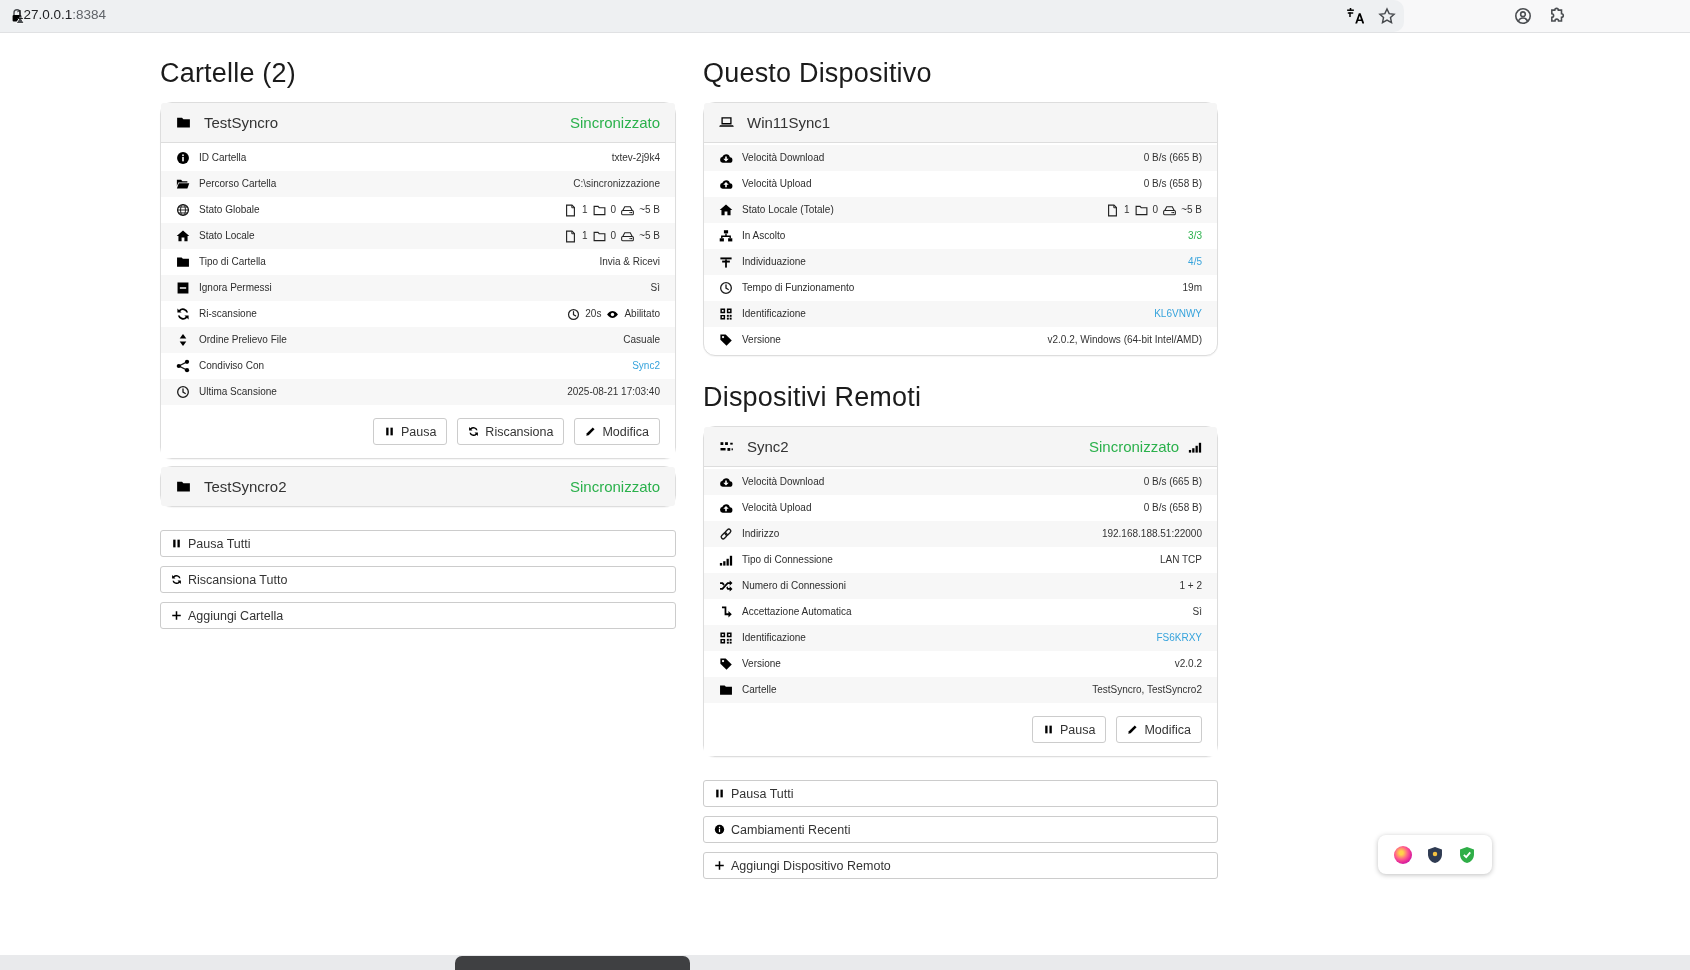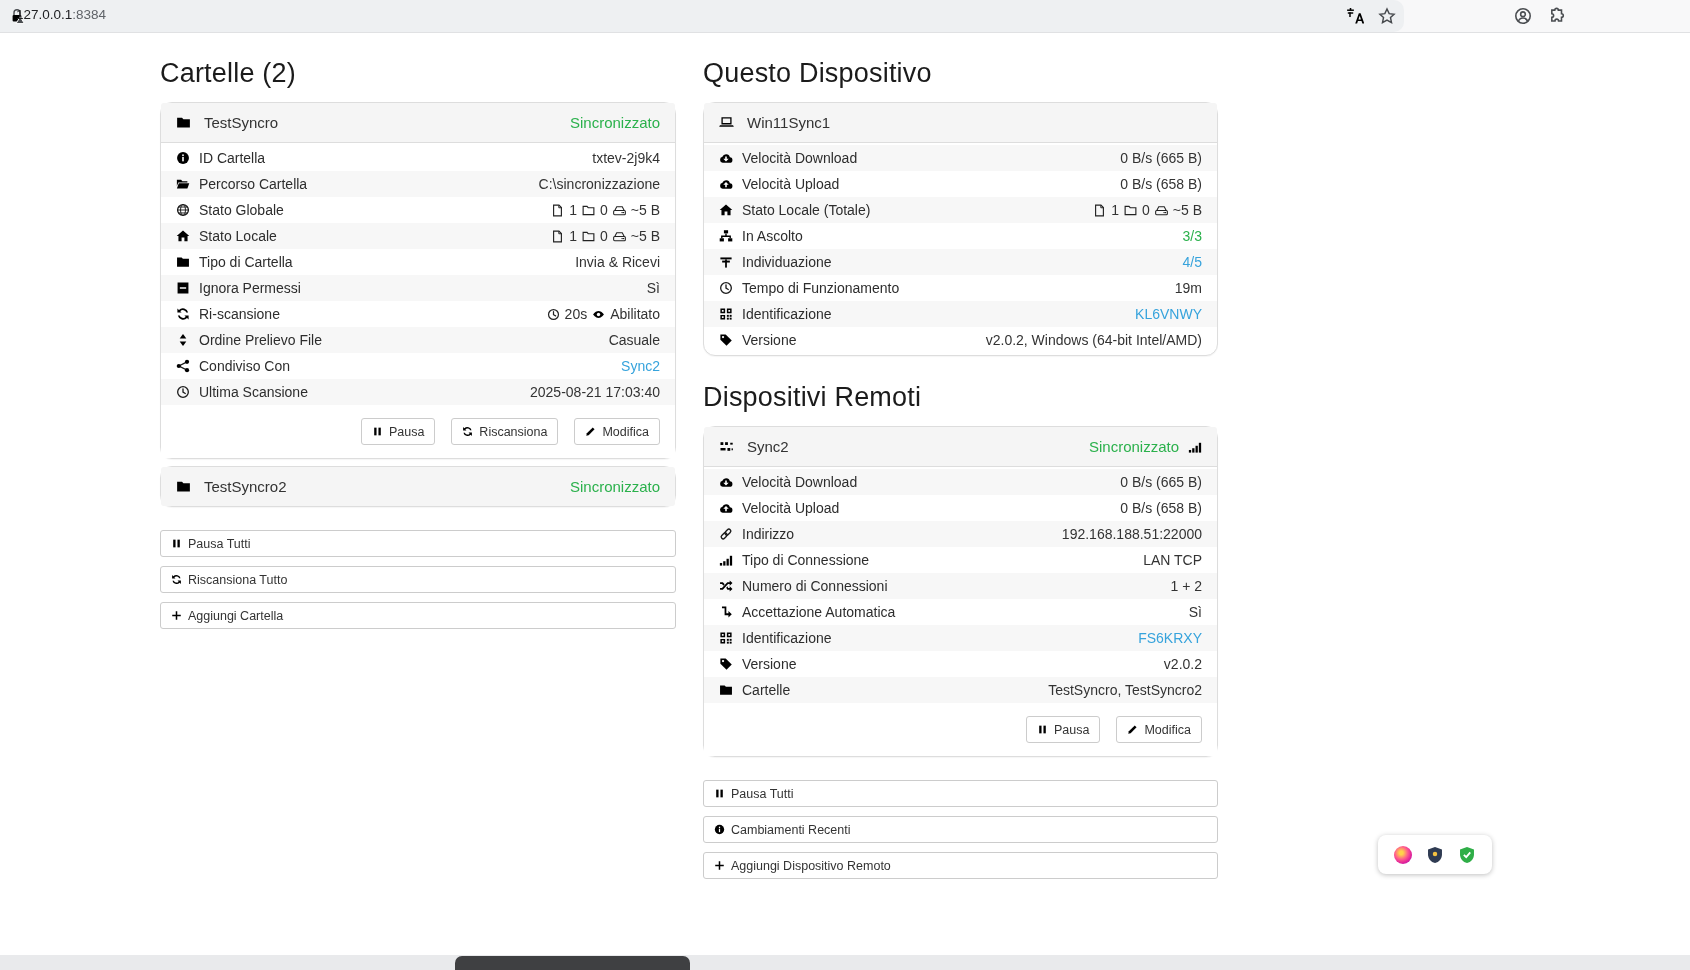--- a/index.html
+++ b/index.html
@@ -22,31 +22,31 @@
   .sec-h{font-size:27px;font-weight:500;color:#1b1b1b;margin:0 0 13px 0;letter-spacing:.2px;}
   .sec-h.mt{margin-top:26px;}
 
   
   .panel{border:1px solid #ddd;border-radius:12px;background:#fff;box-shadow:0 1px 1px rgba(0,0,0,.04);margin-bottom:7px;}
   .p-head{display:flex;align-items:center;gap:13px;padding:11px 15px;background:#f5f5f5;border-bottom:1px solid #ddd;border-radius:3px 3px 0 0;font-size:15px;color:#333;cursor:pointer;}
   .panel.collapsed .p-head{border-bottom:none;border-radius:3px;}
   .p-head .icn{width:15px;height:15px;color:#222;}
   .p-status{margin-left:auto;display:flex;align-items:center;gap:9px;font-size:15px;}
   .t-body{padding:2px 0;}
-  .t-row{display:flex;align-items:flex-start;padding:4px 15px;min-height:18px;font-size:14px;line-height:18px;}
+  .t-row{display:flex;align-items:flex-start;padding:4px 15px;min-height:18px;font-size:10px;line-height:18px;}
   .stripe-even > .t-row:nth-child(even){background:#f7f7f7;}
   .stripe-odd  > .t-row:nth-child(odd){background:#f7f7f7;}
   .t-label{display:flex;align-items:center;gap:9px;color:#2d2d2d;}
   .t-label .icn{width:14px;height:14px;color:#1b1b1b;}
   .t-value{margin-left:auto;display:flex;align-items:center;gap:5px;text-align:right;color:#333;}
   .t-value .icn{width:13px;height:13px;color:#222;}
   .green{color:var(--c-green);}
   .info{color:var(--c-info);}
   .link{color:var(--c-link);cursor:pointer;}
-  .p-foot{display:flex;justify-content:flex-end;gap:16px;padding:11px 15px 13px 15px;background:#fff;border-radius:0 0 3px 3px;}
+  .p-foot{display:flex;justify-content:flex-end;gap:10px;padding:11px 15px 13px 15px;background:#fff;border-radius:0 0 3px 3px;}
 
   
   .btn{display:inline-flex;align-items:center;gap:6px;height:27px;padding:0 10px;font-size:12.5px;font-family:"Liberation Sans",sans-serif;color:#333;background:#fff;border:1px solid #ccc;border-radius:3px;cursor:pointer;white-space:nowrap;}
   .btn .icn{width:11px;height:11px;color:#222;}
   .actions{display:flex;justify-content:center;gap:9px;margin-top:23px;flex-direction:column;}
 
   
   .ext-card{position:absolute;left:1378px;top:835px;width:114px;height:39px;background:#fff;border-radius:8px;box-shadow:0 1px 5px rgba(0,0,0,.25);display:flex;align-items:center;justify-content:center;gap:14px;z-index:6;}
   .ext-circle{width:18px;height:18px;border-radius:50%;cursor:pointer;background:radial-gradient(circle at 40% 38%,#ffd24a 0 12%,#ff5b8d 42%,#e0219a 66%,#8f2bd6 100%);}
   .ext-shield{width:18px;height:18px;cursor:pointer;}

